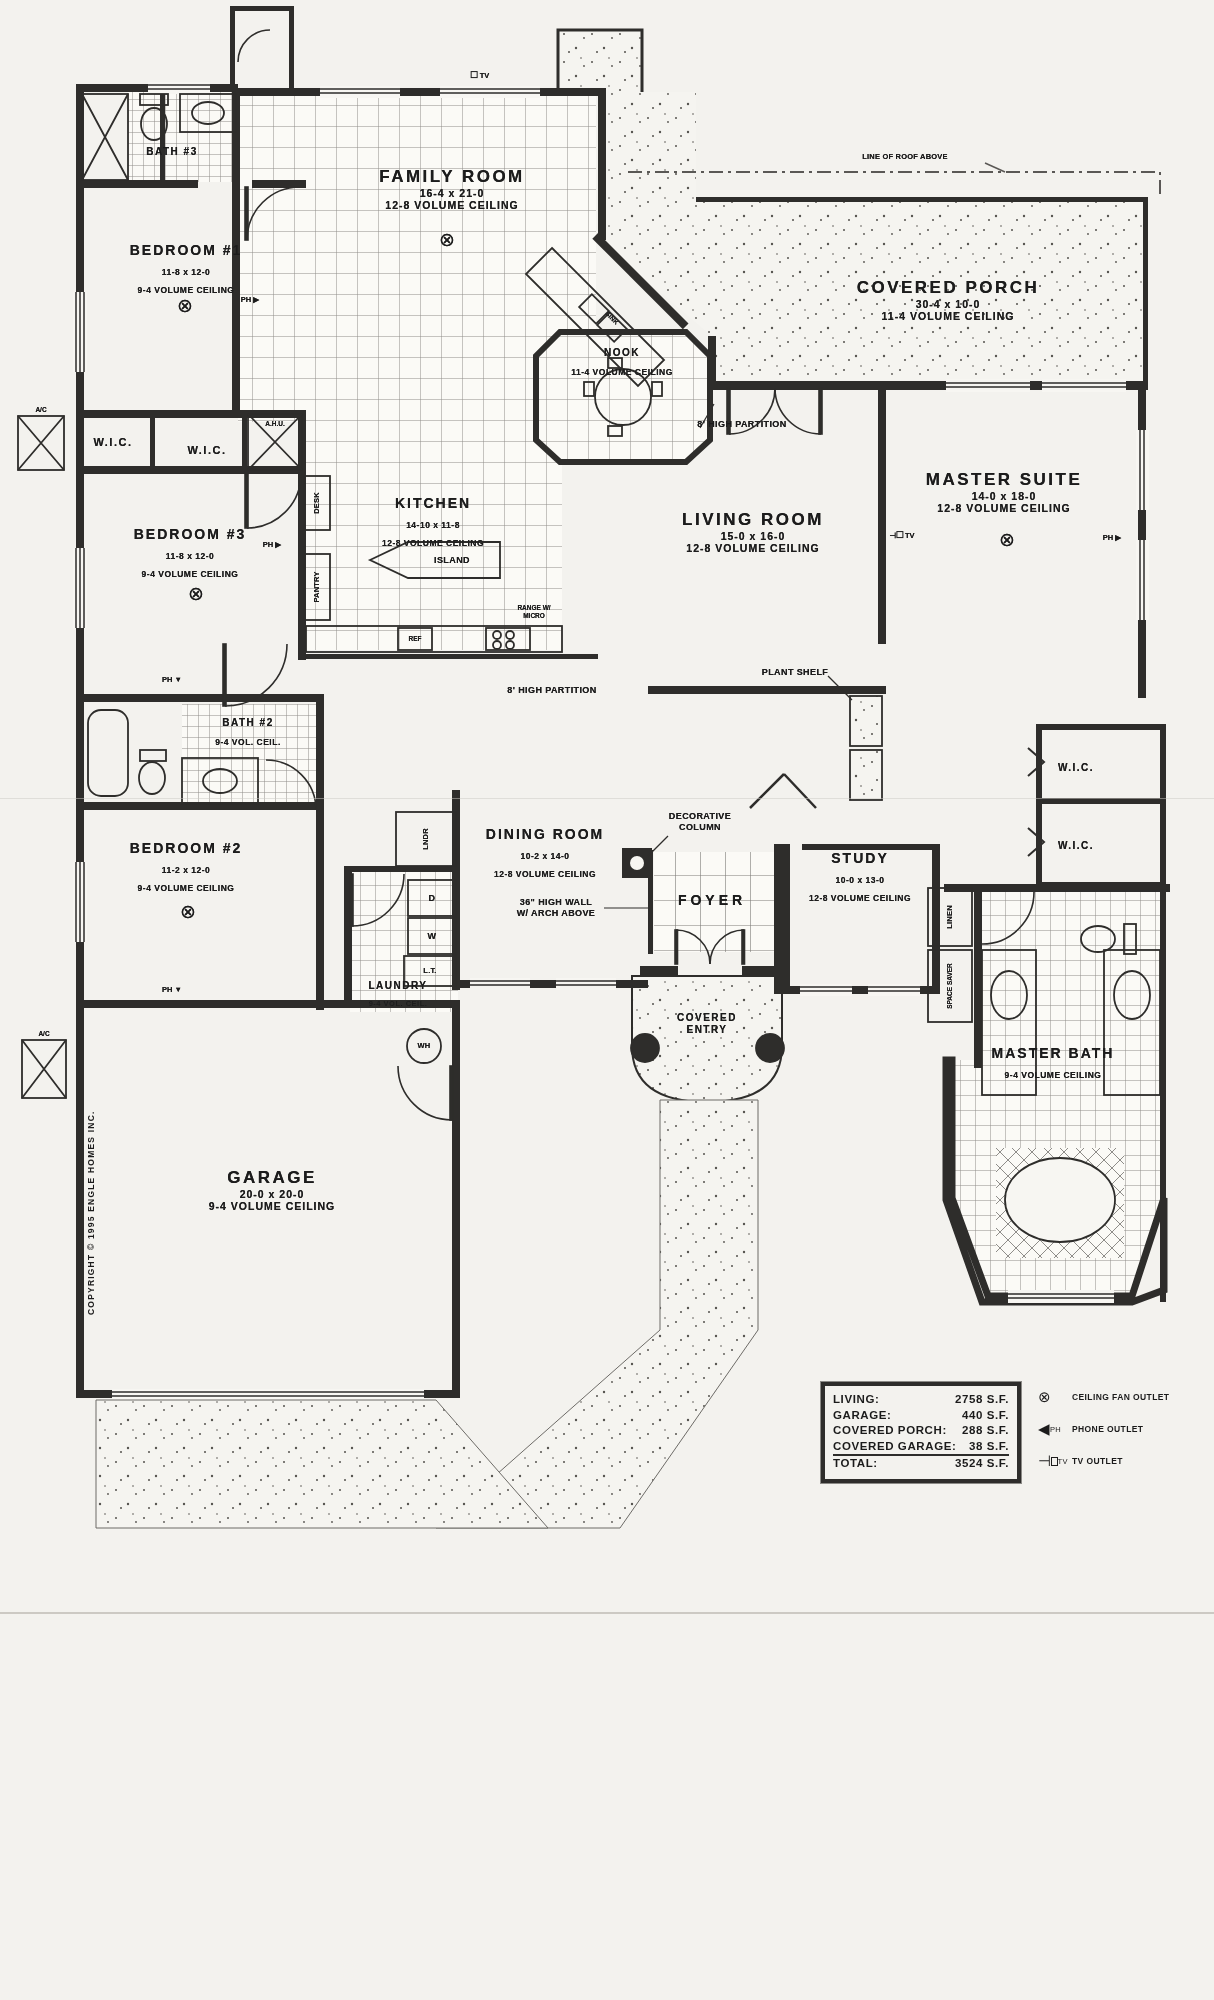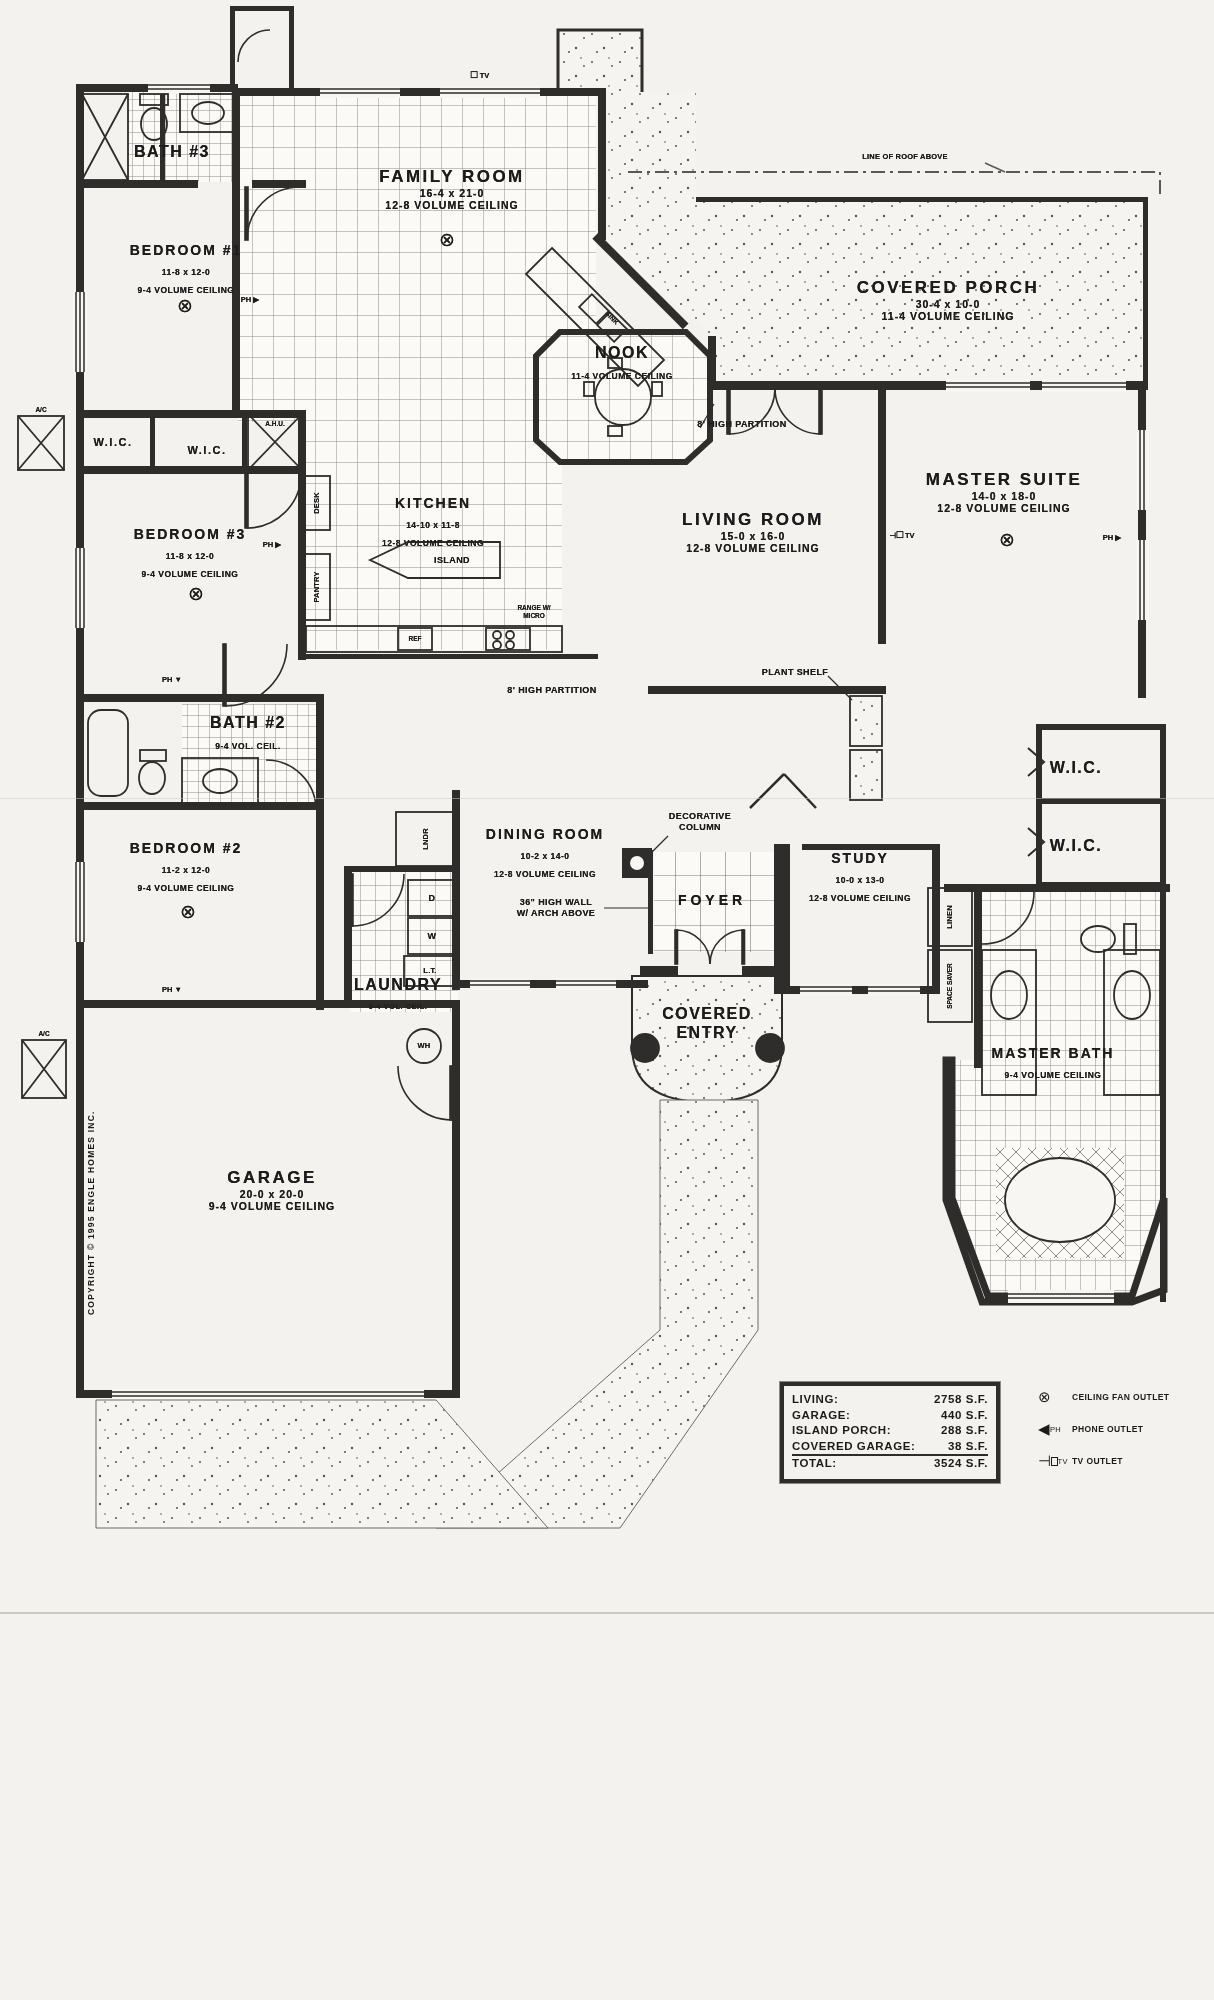--- a/index.html
+++ b/index.html
@@ -4,32 +4,32 @@
 <style>
   html,body{margin:0;padding:0;}
   body{background:#e8e7e3;font-family:"Liberation Sans",sans-serif;}
   #paper{position:relative;width:1214px;height:2000px;background:#f3f2ee;overflow:hidden;
          color:#1b1b1b;}
   #plan-svg{position:absolute;left:0;top:0;}
   .lbl{position:absolute;transform:translate(-50%,-50%);text-align:center;color:#1c1c1c;
        font-weight:bold;white-space:nowrap;line-height:1.18;text-shadow:0 0 .5px #333;}
   .room-name{font-size:17px;letter-spacing:2.5px;}
   .room-name.md{font-size:14px;letter-spacing:2px;}
-  .room-name.smn{font-size:16px;letter-spacing:1.5px;}
+  .room-name.smn{font-size:10px;letter-spacing:1.5px;}
   .room-sub{font-size:10.5px;letter-spacing:1px;text-align:center;}
   .room-sub.s{font-size:8.5px;letter-spacing:.5px;margin-top:8px;}
   .sm{font-size:9px;letter-spacing:.4px;}
   .xs{font-size:7.5px;letter-spacing:.2px;}
   .xxs{font-size:6.5px;letter-spacing:0;}
   .vert{transform:translate(-50%,-50%) rotate(-90deg);}
   .fan{font-size:19px;font-weight:normal;}
   .marker{font-size:7.5px;font-weight:bold;}
   .fold{position:absolute;left:0;width:100%;background:#ccc9c3;}
   
-  #area-table{position:absolute;left:780px;top:1382px;width:220px;border:4px solid #2e2d2b;
+  #area-table{position:absolute;left:821px;top:1382px;width:200px;border:4px solid #2e2d2b;
               box-shadow:0 0 0 1px #8b8a86;background:#f3f2ee;padding:6px 8px 7px 8px;box-sizing:border-box;}
   .arow{display:flex;justify-content:space-between;font-size:11.5px;font-weight:bold;
         letter-spacing:.6px;line-height:1.35;}
   .arow.sep{border-bottom:2px solid #2e2d2b;}
   .arow .v{text-align:right;}
   #sym-legend{position:absolute;left:1038px;top:1388px;width:170px;}
   .srow{display:flex;align-items:center;margin-bottom:14px;font-size:8.5px;font-weight:bold;
         letter-spacing:.4px;}
   .srow .glyph{width:34px;flex:0 0 34px;font-size:15px;font-weight:normal;display:flex;align-items:center;}
   .srow .tag{font-size:7.5px;margin-right:4px;}
@@ -578,21 +578,21 @@
 <div id="area-table">
   <div class="arow">
     <span>LIVING:</span>
         <span class="v">2758 S.F.</span>
   </div>
   <div class="arow">
     <span>GARAGE:</span>
         <span class="v">440 S.F.</span>
   </div>
   <div class="arow">
-    <span>ISLAND PORCH:</span>
+    <span>COVERED PORCH:</span>
         <span class="v">288 S.F.</span>
   </div>
   <div class="arow sep">
     <span>COVERED GARAGE:</span>
         <span class="v">38 S.F.</span>
   </div>
   <div class="arow">
     <span>TOTAL:</span>
         <span class="v">3524 S.F.</span>
   </div>

